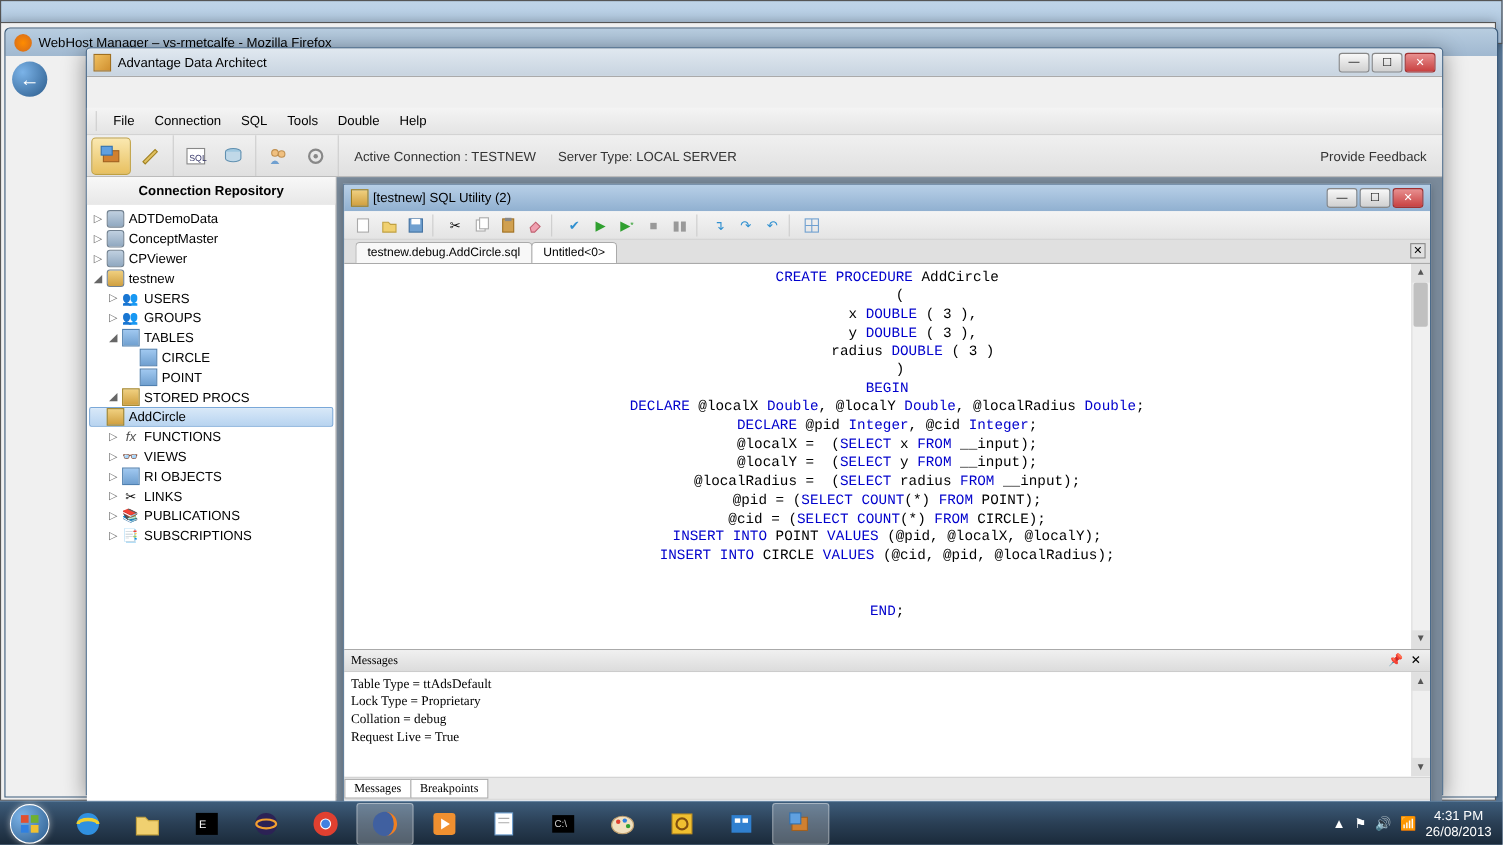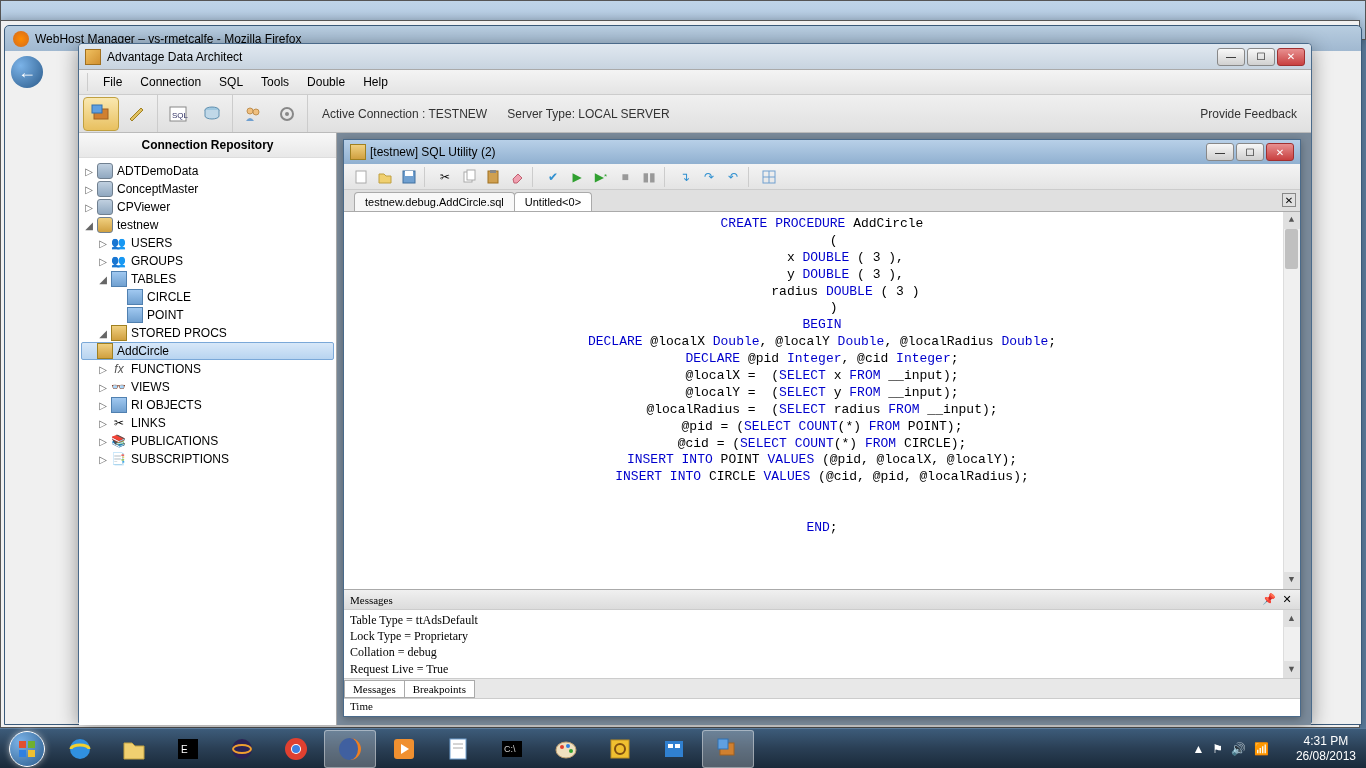--- a/index.html
+++ b/index.html
@@ -6,21 +6,21 @@
 body { font-family: "Segoe UI", Tahoma, sans-serif; font-size: 12px; background: #5a7a9a; width: 1366px; height: 768px; overflow: hidden; position: relative; }
 
 
 .taskbar { position: absolute; bottom: 0; left: 0; right: 0; height: 40px; background: linear-gradient(to bottom, #3d5c7a 0%, #2a3f55 50%, #1a2a3a 100%); border-top: 1px solid #5a7a9a; display: flex; align-items: center; z-index: 1000; }
 .start-btn { width: 54px; height: 40px; display: flex; align-items: center; justify-content: center; }
 .start-orb { width: 36px; height: 36px; border-radius: 50%; background: radial-gradient(circle at 30% 30%, #7bb3e8, #2a5a8a); border: 1px solid #fff; box-shadow: 0 0 6px rgba(255,255,255,0.5); display:flex; align-items:center; justify-content:center; }
 .task-icons { display: flex; gap: 2px; height: 100%; align-items: center; }
 .task-icon { width: 52px; height: 38px; display: flex; align-items: center; justify-content: center; border-radius: 3px; }
 .task-icon.active { background: rgba(255,255,255,0.25); border: 1px solid rgba(255,255,255,0.4); }
 .tray { margin-left: auto; display: flex; align-items: center; gap: 8px; padding: 0 10px; color: #fff; font-size: 12px; }
-.tray-time { text-align: center; line-height: 1.2; margin-left: 19px; }
+.tray-time { text-align: center; line-height: 1.2; }
 
 
 .bg-window { position: absolute; background: #e8e8e8; border: 1px solid #555; box-shadow: 0 0 10px rgba(0,0,0,0.3); }
 .bg-win1 { left: 0; top: 0; right: 0; height: 40px; background: linear-gradient(#bfd4e8,#a8c2dc); }
 .bg-win2 { left: 0; top: 20px; width: 1360px; height: 708px; background:#f0f0f0; }
 .bg-sidebar { position:absolute; left:54px; top:280px; width:24px; color:#333; font-size:11px;}
 .bg-sidebar div { margin-bottom: 9px; padding:1px 2px; white-space:nowrap; overflow:hidden; }
 .bg-sidebar .sel { background:#ff9933; color:#fff; }
 
 
@@ -33,35 +33,35 @@
 
 .ada-win { position: absolute; left: 78px; top: 43px; width: 1234px; height: 680px; background: #f0f0f0; border: 1px solid #4a6a8a; border-radius: 4px 4px 0 0; box-shadow: 0 4px 20px rgba(0,0,0,0.4); }
 .ada-titlebar { height: 26px; background: linear-gradient(to bottom, #e0e8f0, #c8d4e0); display: flex; align-items: center; padding: 0 6px; border-radius: 4px 4px 0 0; border-bottom: 1px solid #aaa; }
 .ada-icon { width: 16px; height: 16px; background: linear-gradient(135deg, #f0c060, #d09030); margin-right: 6px; border:1px solid #a07020; }
 .ada-title { flex: 1; font-size: 12px; }
 .win-btns { display: flex; gap: 2px; }
 .win-btn { width: 28px; height: 18px; border: 1px solid #888; border-radius: 3px; display: flex; align-items: center; justify-content: center; font-size: 10px; background: linear-gradient(#f8f8f8,#d0d0d0); cursor:pointer; }
 .win-btn.close { background: linear-gradient(#e89090, #c84040); color: #fff; border-color:#a03030; }
 
 
-.ada-menu { height: 22px; background: linear-gradient(#f4f4f4,#e4e4e4); display: flex; align-items: center; padding: 12px 6px; gap: 2px; border-bottom: 1px solid #ccc; }
+.ada-menu { height: 22px; background: linear-gradient(#f4f4f4,#e4e4e4); display: flex; align-items: center; padding: 12px 6px; gap: 2px; border-bottom: 1px solid #ccc; margin-top: 28px; }
 .menu-item { padding: 2px 8px; font-size: 12px; cursor:pointer; }
 .menu-sep { width:4px; height:18px; border-left:1px solid #ccc; margin:0 2px;}
 
 
 .ada-toolbar { height: 38px; background: linear-gradient(#f0f0f0,#e0e0e0); display: flex; align-items: center; border-bottom: 1px solid #bbb; }
 .tool-group { display:flex; align-items:center; padding:0 4px; gap:2px; height:100%; border-right:1px solid #ccc;}
 .tool-btn { width: 32px; height: 32px; display: flex; align-items: center; justify-content: center; border-radius: 3px; cursor:pointer; }
 .tool-btn.big { width:36px; height:34px; background:linear-gradient(#fae8b0,#e8c060); border:1px solid #c0a040; border-radius:4px;}
 .conn-info { flex: 1; padding: 0 14px; font-size: 12px; color: #333; }
 .feedback { padding: 0 14px; font-size: 12px; color: #333; }
 
 
 .ada-body { display: flex; height: calc(100% - 86px); }
-.conn-repo { width: 258px; background: #fff; border-right: 1px solid #aaa; display: flex; flex-direction: column; }
+.conn-repo { width: 227px; background: #fff; border-right: 1px solid #aaa; display: flex; flex-direction: column; }
 .conn-repo-title { text-align: center; font-weight: bold; font-size: 12px; padding: 5px; border-bottom: 1px solid #ddd; background:linear-gradient(#f8f8f8,#e8e8e8); }
 .tree { flex: 1; overflow: auto; padding: 4px 2px; font-size: 12px; }
 .tree-node { display: flex; align-items: center; padding: 1px 2px; white-space: nowrap; cursor:pointer; }
 .tree-node.selected { background: linear-gradient(#d8e8f8,#b8d4f0); border: 1px solid #7aa8d8; border-radius: 2px; padding: 0 1px; }
 .tree-toggle { width: 12px; height: 12px; display: inline-flex; align-items: center; justify-content: center; color: #666; font-size: 10px; margin-right: 2px; }
 .tree-icon { width: 16px; height: 16px; margin-right: 4px; display:inline-flex; align-items:center; justify-content:center; font-size:12px;}
 .indent-1 { padding-left: 16px; }
 .indent-2 { padding-left: 32px; }
 
 
@@ -81,21 +81,21 @@
 .sql-scrollbar { position:absolute; right:0; top:0; bottom:0; width:17px; background:#f0f0f0; border-left:1px solid #ddd;}
 .sql-scroll-track { position:absolute; right:0; top:17px; bottom:17px; width:17px;}
 .sql-scroll-thumb { position:absolute; right:2px; top:0; width:13px; height:40px; background:#c0c0c0; border-radius:2px;}
 .sql-scroll-btn { position:absolute; right:0; width:17px; height:17px; background:#e0e0e0; display:flex; align-items:center; justify-content:center; font-size:9px; color:#555;}
 
 
 .msg-panel { border-top: 1px solid #aaa; font-family: Liberation Serif, serif; }
 .msg-header { height: 20px; background: linear-gradient(#f0f0f0,#dcdcdc); display: flex; align-items: center; padding: 0 6px; font-size: 11px; border-bottom:1px solid #ccc; }
 .msg-header span:first-child { flex:1; }
 .msg-pin { width:14px; height:14px; display:flex; align-items:center; justify-content:center; font-size:11px; cursor:pointer; margin-left:4px;}
-.msg-body { height: 68px; background: #fff; padding: 2px 6px; font-size: 12px; overflow:auto; position:relative; }
+.msg-body { height: 95px; background: #fff; padding: 2px 6px; font-size: 12px; overflow:auto; position:relative; }
 .msg-body div { line-height:1.35; }
 .msg-tabs { height: 20px; background: #e8e8e8; display: flex; align-items: center; font-size: 11px; border-top:1px solid #ccc;}
 .msg-tab { padding: 2px 8px; border: 1px solid #aaa; background: #fff; margin-right:-1px; cursor:pointer;}
 .time-row { height: 18px; background: #fff; border-top: 1px solid #ccc; padding: 1px 6px; font-size: 11px; }
 
 
 .ico-db { background: linear-gradient(#c0d0e0,#90a8c0); border-radius: 3px; border:1px solid #708090;}
 .ico-table { background: linear-gradient(#a0c8f0,#70a0d0); border:1px solid #5080b0;}
 .ico-proc { background: linear-gradient(#f0d080,#d0a040); border:1px solid #a08020;}
 .ico-users { color:#4a6a8a; }

